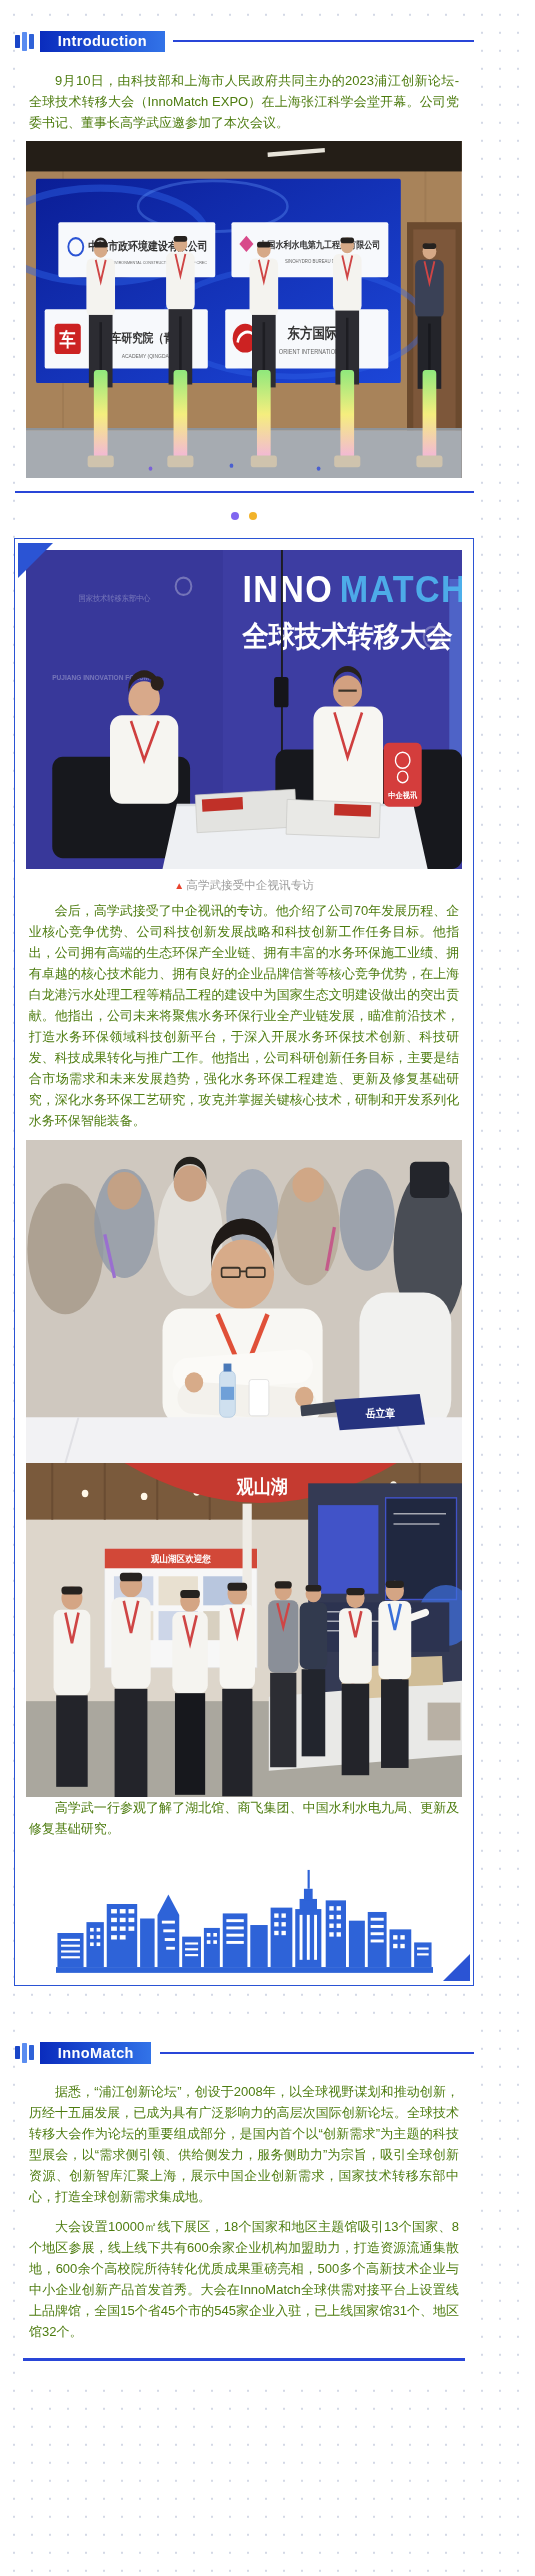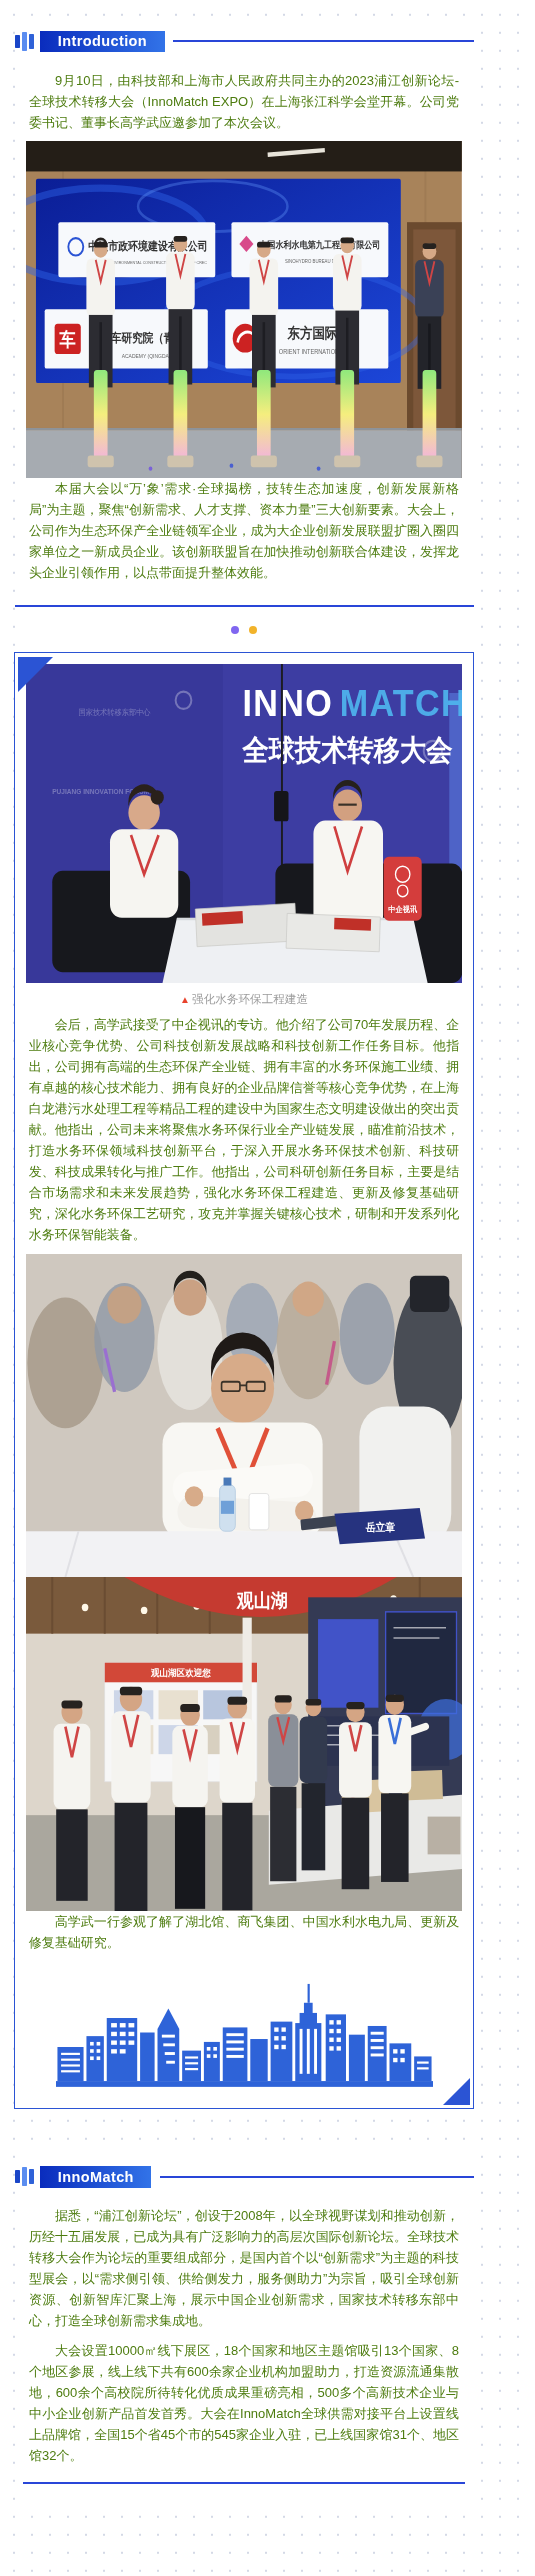--- a/index.html
+++ b/index.html
@@ -33,21 +33,21 @@
   .caption{text-align:center;font-size:11.6px;color:#9c9c9c;margin:8.7px 0 7.3px;}
   .caption .tri{color:#e8432d;font-size:10px;margin-right:2.2px;}
   
   .intro-block{border-bottom:2.2px solid #2946d8;padding-bottom:13px;}
   
   .dots-divider{height:45px;display:flex;align-items:center;justify-content:center;gap:9.4px;background:#fff;margin:0 14.5px;}
   .dot{width:8px;height:8px;border-radius:50%;}
   .dot-purple{background:#8066f0;}
   .dot-yellow{background:#f2b32a;}
   
-  .frame{position:relative;margin:0 13.8px;border:1.5px solid #2b54d4;background:#fff;padding:11px 11px 18px;}
+  .frame{position:relative;margin:0 13.8px;border:1.5px solid #2b54d4;background:#fff;padding:11px 11px 8px;}
   .corner-tl{position:absolute;top:3.6px;left:3.6px;width:0;height:0;
              border-top:35px solid #2b54d4;border-right:35px solid transparent;z-index:3;}
   .corner-br{position:absolute;bottom:3.6px;right:3.6px;width:0;height:0;
              border-bottom:27.6px solid #2b54d4;border-left:27.6px solid transparent;z-index:3;}
   .frame .photo{margin:0;}
   .frame .para{margin:0 2.9px 8.7px;}
   .skyline-wrap{width:377px;margin:25px auto 1.5px;}
   
   .conclusion-block{margin-top:42px;padding-bottom:7.3px;}
   .bottom-rule{height:2.9px;background:#2946d8;margin:16px 8.7px 8.7px;}
@@ -192,21 +192,20 @@
               <rect x="-21" y="434" width="42" height="16" rx="4" fill="#cfc3ad"></rect>
             </g>
         </g>
         <circle cx="200" cy="452" r="3" fill="#7a62d8"></circle>
           <circle cx="330" cy="448" r="3" fill="#4a5fd0"></circle>
           <circle cx="470" cy="452" r="3" fill="#4a5fd0"></circle>
       </svg>
     </figure>
 
 
-    <p class="para">本届大会以“万’象’需求·全球揭榜，技转生态加速度，创新发展新格局”为主题，聚焦“创新需求、人才支撑、资本力量”三大创新要素。大会上，公司作为生态环保产全业链领军企业，成为大企业创新发展联盟扩圈入圈四家单位之一新成员企业。该创新联盟旨在加快推动创新联合体建设，发挥龙头企业引领作用，以点带面提升整体效能。</p>
   </section>
 
   <div class="dots-divider">
     <span class="dot dot-purple"></span>
     <span class="dot dot-yellow"></span>
   </div>
 
   <section class="frame">
     <span class="corner-tl"></span>
     <span class="corner-br"></span>
@@ -259,21 +258,21 @@
         <g>
           <rect x="545" y="266" width="58" height="88" rx="8" fill="#d43d3c"></rect>
           <circle cx="574" cy="290" r="11" fill="none" stroke="#fff" stroke-width="2"></circle>
           <circle cx="574" cy="313" r="8" fill="none" stroke="#fff" stroke-width="2"></circle>
           <text x="574" y="342" font-size="11" font-weight="bold" fill="#fff" text-anchor="middle">中企视讯</text>
         </g>
       </svg>
     </figure>
 
     <div class="caption">
-      <span class="tri">▲</span><span>强化水务环保工程建造</span>
+      <span class="tri">▲</span><span>高学武接受中企视讯专访</span>
     </div>
 
     <p class="para">会后，高学武接受了中企视讯的专访。他介绍了公司70年发展历程、企业核心竞争优势、公司科技创新发展战略和科技创新工作任务目标。他指出，公司拥有高端的生态环保产全业链、拥有丰富的水务环保施工业绩、拥有卓越的核心技术能力、拥有良好的企业品牌信誉等核心竞争优势，在上海白龙港污水处理工程等精品工程的建设中为国家生态文明建设做出的突出贡献。他指出，公司未来将聚焦水务环保行业全产业链发展，瞄准前沿技术，打造水务环保领域科技创新平台，于深入开展水务环保技术创新、科技研发、科技成果转化与推广工作。他指出，公司科研创新任务目标，主要是结合市场需求和未来发展趋势，强化水务环保工程建造、更新及修复基础研究，深化水务环保工艺研究，攻克并掌握关键核心技术，研制和开发系列化水务环保智能装备。</p>
 
     <figure class="photo">
       <svg viewBox="0 0 665 445" height="323" preserveAspectRatio="none">
         <rect x="0" y="0" width="665" height="445" fill="#cfc8bf"></rect>
         <g>
           <ellipse cx="60" cy="150" rx="58" ry="90" fill="#a79a8a" opacity=".85"></ellipse>
           <ellipse cx="150" cy="115" rx="46" ry="75" fill="#8e98a6" opacity=".8"></ellipse>

